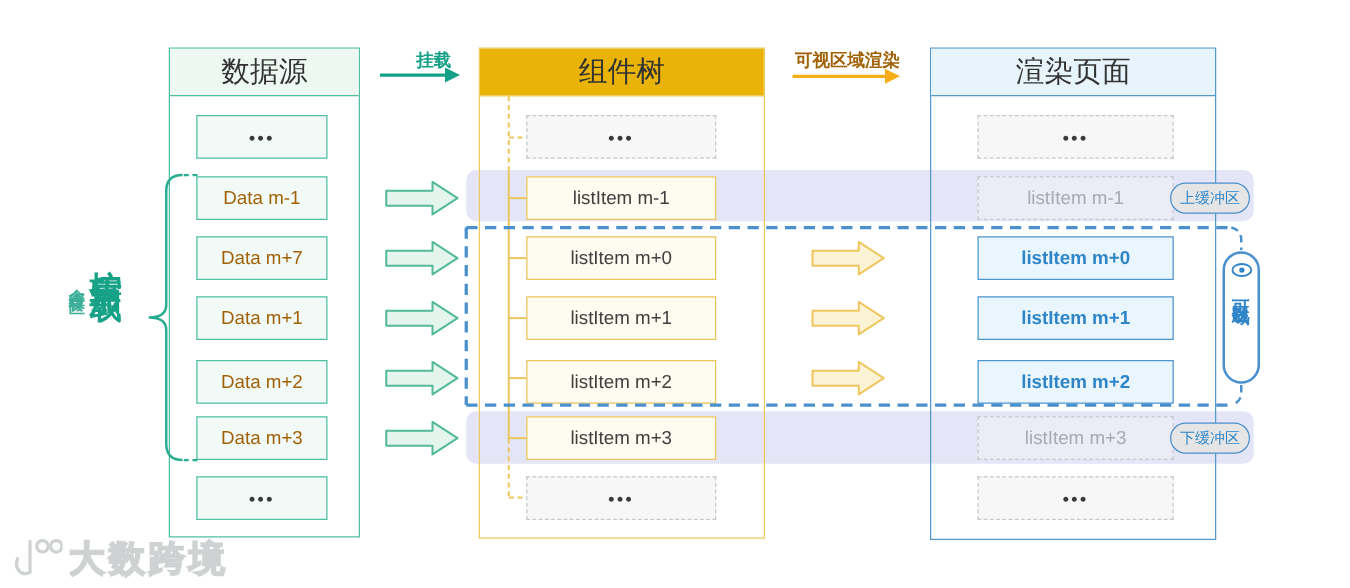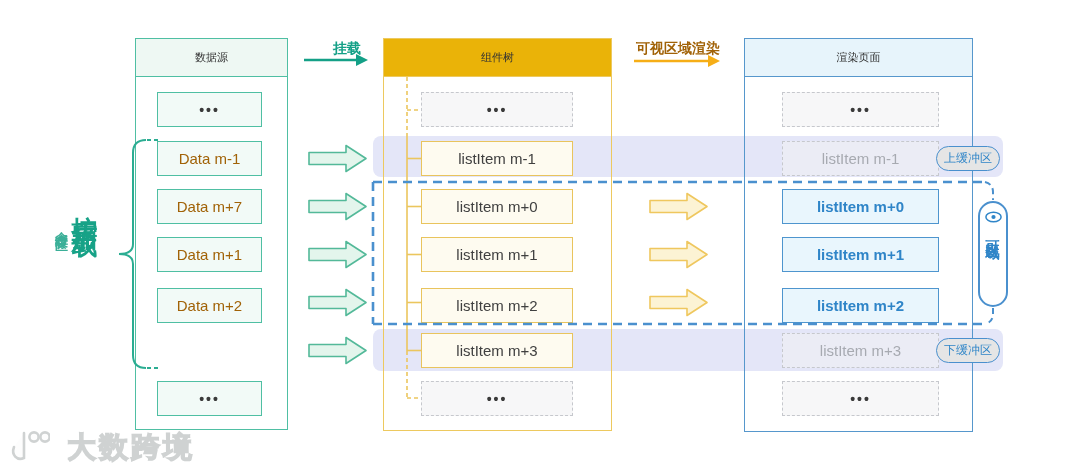--- a/index.html
+++ b/index.html
@@ -7,21 +7,21 @@
           font-family:"Liberation Sans","DejaVu Sans",sans-serif;}
 
   
   .band{position:absolute;left:373px;width:630px;background:#E4E6F8;border-radius:8px;z-index:0;}
   #band-upper{top:136px;height:41px;}
   #band-lower{top:329px;height:42px;}
 
   
   .col{position:absolute;top:38px;box-sizing:border-box;border:1.5px solid;background:transparent;z-index:1;}
   .col-header{box-sizing:border-box;height:38px;display:flex;align-items:center;justify-content:center;
-              font-size:11px;font-weight:500;color:#333;border-bottom:1.5px solid;}
+              font-size:23px;font-weight:500;color:#333;border-bottom:1.5px solid;}
   #col-datasource{left:135px;width:153px;height:392px;border-color:#4FBFA3;}
   #col-datasource .col-header{background:#EEF8F3;border-color:#4FBFA3;}
   #col-tree{left:383px;width:229px;height:393px;border-color:#EDC95F;}
   #col-tree .col-header{background:#eab308;border-color:#EDC95F;}
   #col-render{left:744px;width:229px;height:394px;border-color:#5697CC;font-family:Liberation Mono, monospace;}
   #col-render .col-header{background:#E7F4FB;border-color:#5697CC;}
 
   
   .box{position:absolute;box-sizing:border-box;height:35px;display:flex;align-items:center;justify-content:center;
        font-size:15px;z-index:2;}
@@ -53,21 +53,21 @@
   #visible-pill{position:absolute;left:978px;top:201px;width:30px;height:106px;box-sizing:border-box;
     border:2px solid #4A90CE;border-radius:16px;background:#fff;display:flex;flex-direction:column;
     align-items:center;padding-top:6px;gap:2px;z-index:5;}
   #visible-pill .vtext{writing-mode:vertical-rl;text-orientation:upright;font-size:14px;font-weight:700;
     color:#2F85C8;letter-spacing:2px;line-height:1;}
 
   
   #overlay{position:absolute;left:0;top:0;z-index:3;pointer-events:none;}
 
   
-  #watermark{position:absolute;left:8px;top:428px;display:flex;align-items:center;gap:17px;z-index:6;}
+  #watermark{position:absolute;left:8px;top:428px;display:flex;align-items:center;gap:5px;z-index:6;}
   #watermark .wm-text{font-size:29px;font-weight:700;letter-spacing:3px;color:#fdfdfd;
     -webkit-text-stroke:1.4px #cfd2d2;}
 </style>
 </head>
 <body>
 
 <div id="canvas">
 
   <div class="band" id="band-upper"></div>
   <div class="band" id="band-lower"></div>
@@ -127,20 +127,21 @@
   </svg>
 
   <div class="col" id="col-datasource">
     <div class="col-header">数据源</div>
   </div>
   <div class="box c1 dots r0">•••</div>
   <div class="box c1 r1">Data m-1</div>
   <div class="box c1 r2">Data m+7</div>
   <div class="box c1 r3">Data m+1</div>
   <div class="box c1 r4">Data m+2</div>
+  <div class="box c1 r5">Data m+3</div>
   <div class="box c1 dots r6">•••</div>
 
   <div class="col" id="col-tree">
     <div class="col-header">组件树</div>
   </div>
   <div class="box c2 ghost dots r0">•••</div>
   <div class="box c2 r1">listItem m-1</div>
   <div class="box c2 r2">listItem m+0</div>
   <div class="box c2 r3">listItem m+1</div>
   <div class="box c2 r4">listItem m+2</div>

